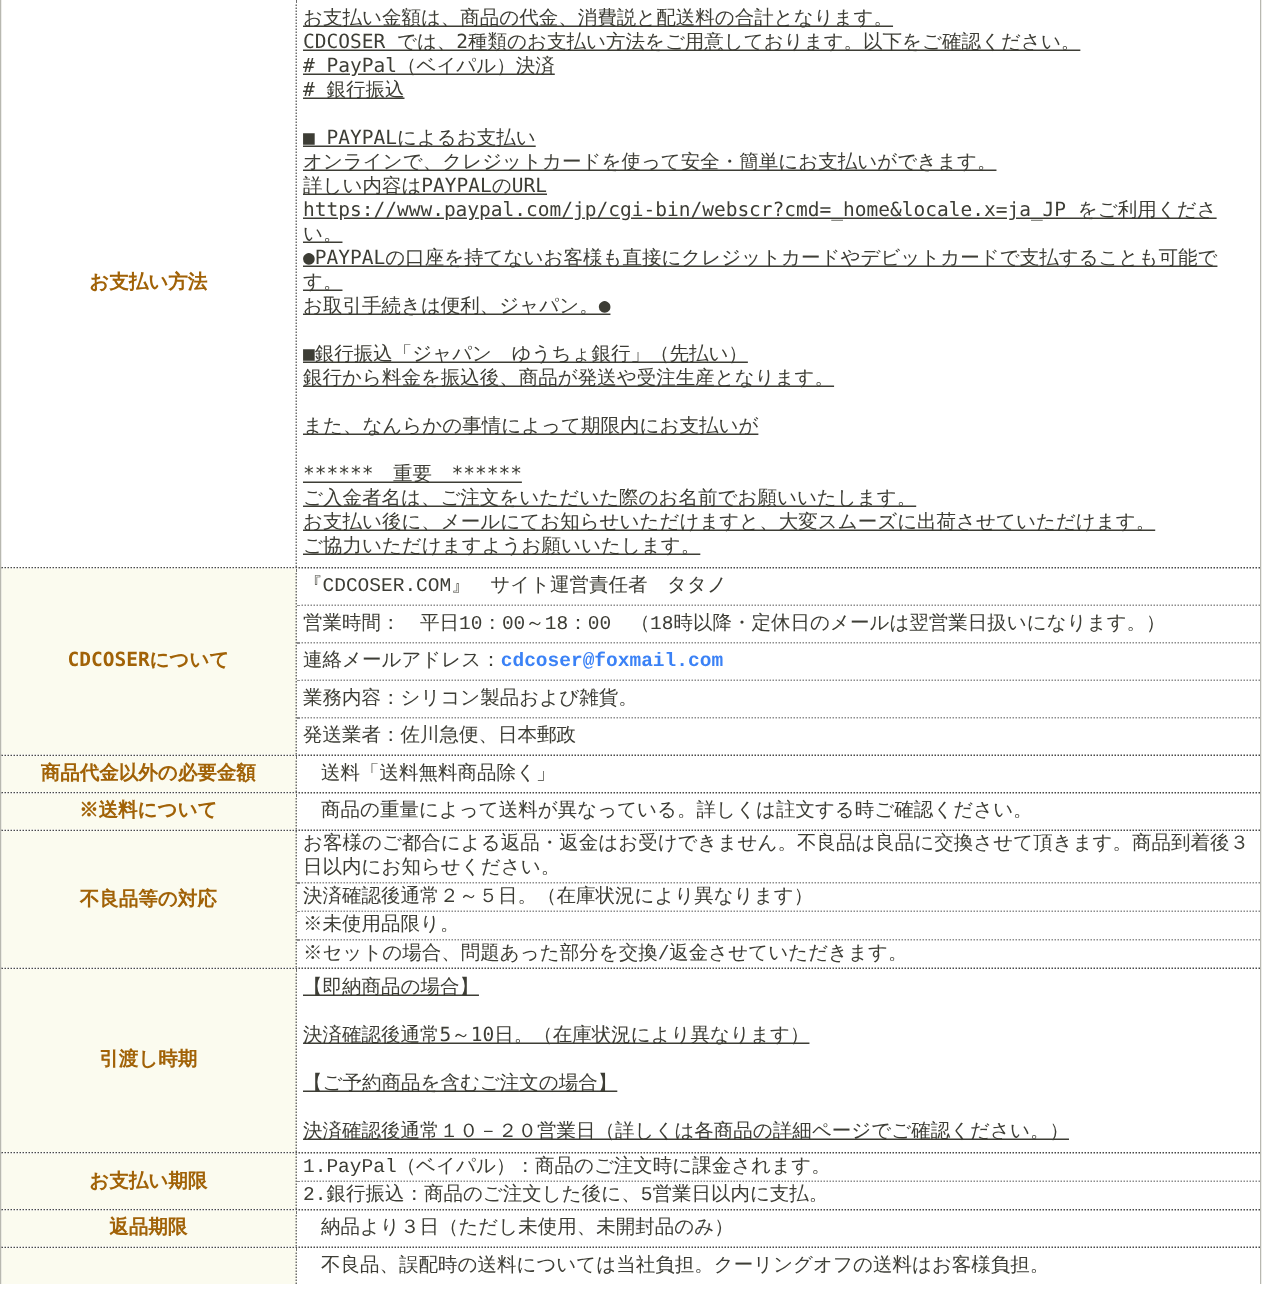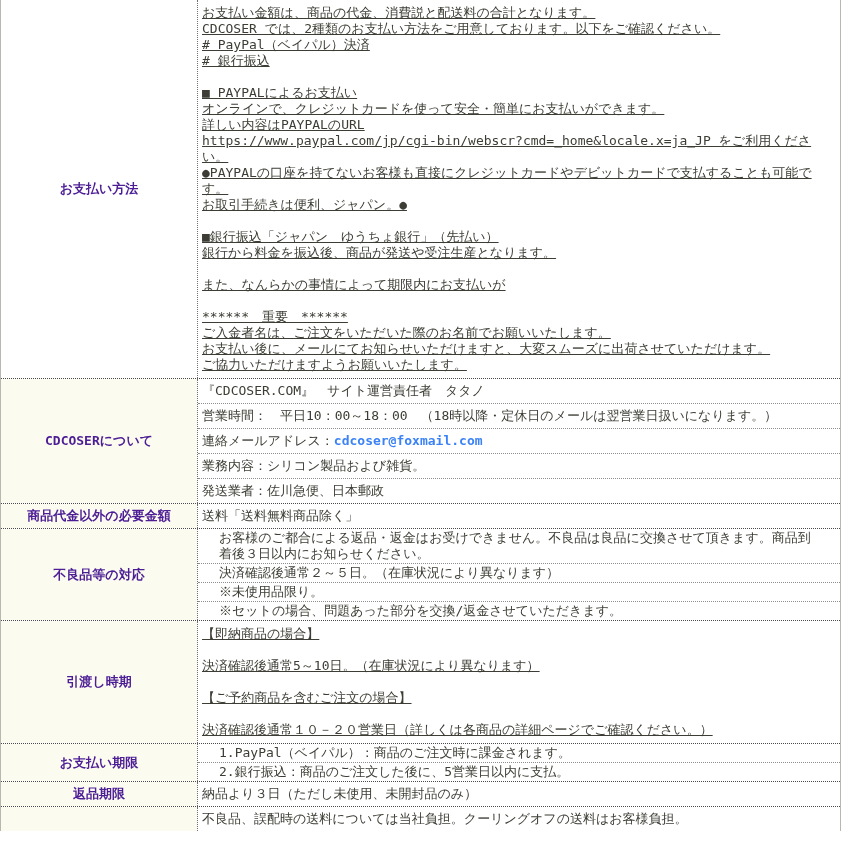--- a/index.html
+++ b/index.html
@@ -23,34 +23,34 @@
   .hcell{
     flex:0 0 197px;
     width:197px;
     box-sizing:border-box;
     display:flex;
     align-items:center;
     justify-content:center;
     text-align:center;
     font-weight:bold;
     font-size:13px;
-    color:#4c1d95;
+    color:#a16207;
     background:#fbfbef;
     border-right:1px dotted #6f6f6f;
     padding:2px 6px;
   }
   .hcell.white{background:#ffffff;}
   .ccell{flex:1 1 auto;min-width:0;box-sizing:border-box;}
   .lines{padding:5px 3px 5px 4px;}
   .line{min-height:16px;white-space:pre-wrap;word-break:break-all;text-decoration:underline;}
   .subs{display:flex;flex-direction:column;}
-  .sub{padding:4px 4px;min-height:16px;word-break:break-all;}
+  .sub{padding:4px 4px;min-height:16px;word-break:break-all;font-family:Liberation Mono, monospace;}
   .subs .sub + .sub{border-top:1px dotted #8e8e8e;}
-  .subs.compact .sub{padding:1px 21px;}
-  .single{padding:4px 4px;word-break:break-all;}
+  .subs.compact .sub{padding:1px 4px;}
+  .single{padding:4px 4px;word-break:break-all;margin-left:12px;}
   .email{font-weight:bold;color:#3b82f6;}
 </style>
 </head>
 <body>
 
 <div class="page">
 
   <div class="row">
     <div class="hcell white">
       <span>お支払い方法</span>
@@ -93,20 +93,26 @@
     </div>
   </div>
 
   <div class="row">
     <div class="hcell">
       <span>商品代金以外の必要金額</span>
     </div>
     <div class="ccell single">送料「送料無料商品除く」</div>
   </div>
 
+  <div class="row">
+    <div class="hcell">
+      <span>※送料について</span>
+    </div>
+    <div class="ccell single">商品の重量によって送料が異なっている。詳しくは註文する時ご確認ください。</div>
+  </div>
 
   <div class="row">
     <div class="hcell">
       <span>不良品等の対応</span>
     </div>
     <div class="ccell subs compact">
       <div class="sub">お客様のご都合による返品・返金はお受けできません。不良品は良品に交換させて頂きます。商品到着後３日以内にお知らせください。</div>
       <div class="sub">決済確認後通常２～５日。（在庫状況により異なります）</div>
       <div class="sub">※未使用品限り。</div>
       <div class="sub">※セットの場合、問題あった部分を交換/返金させていただきます。</div>

